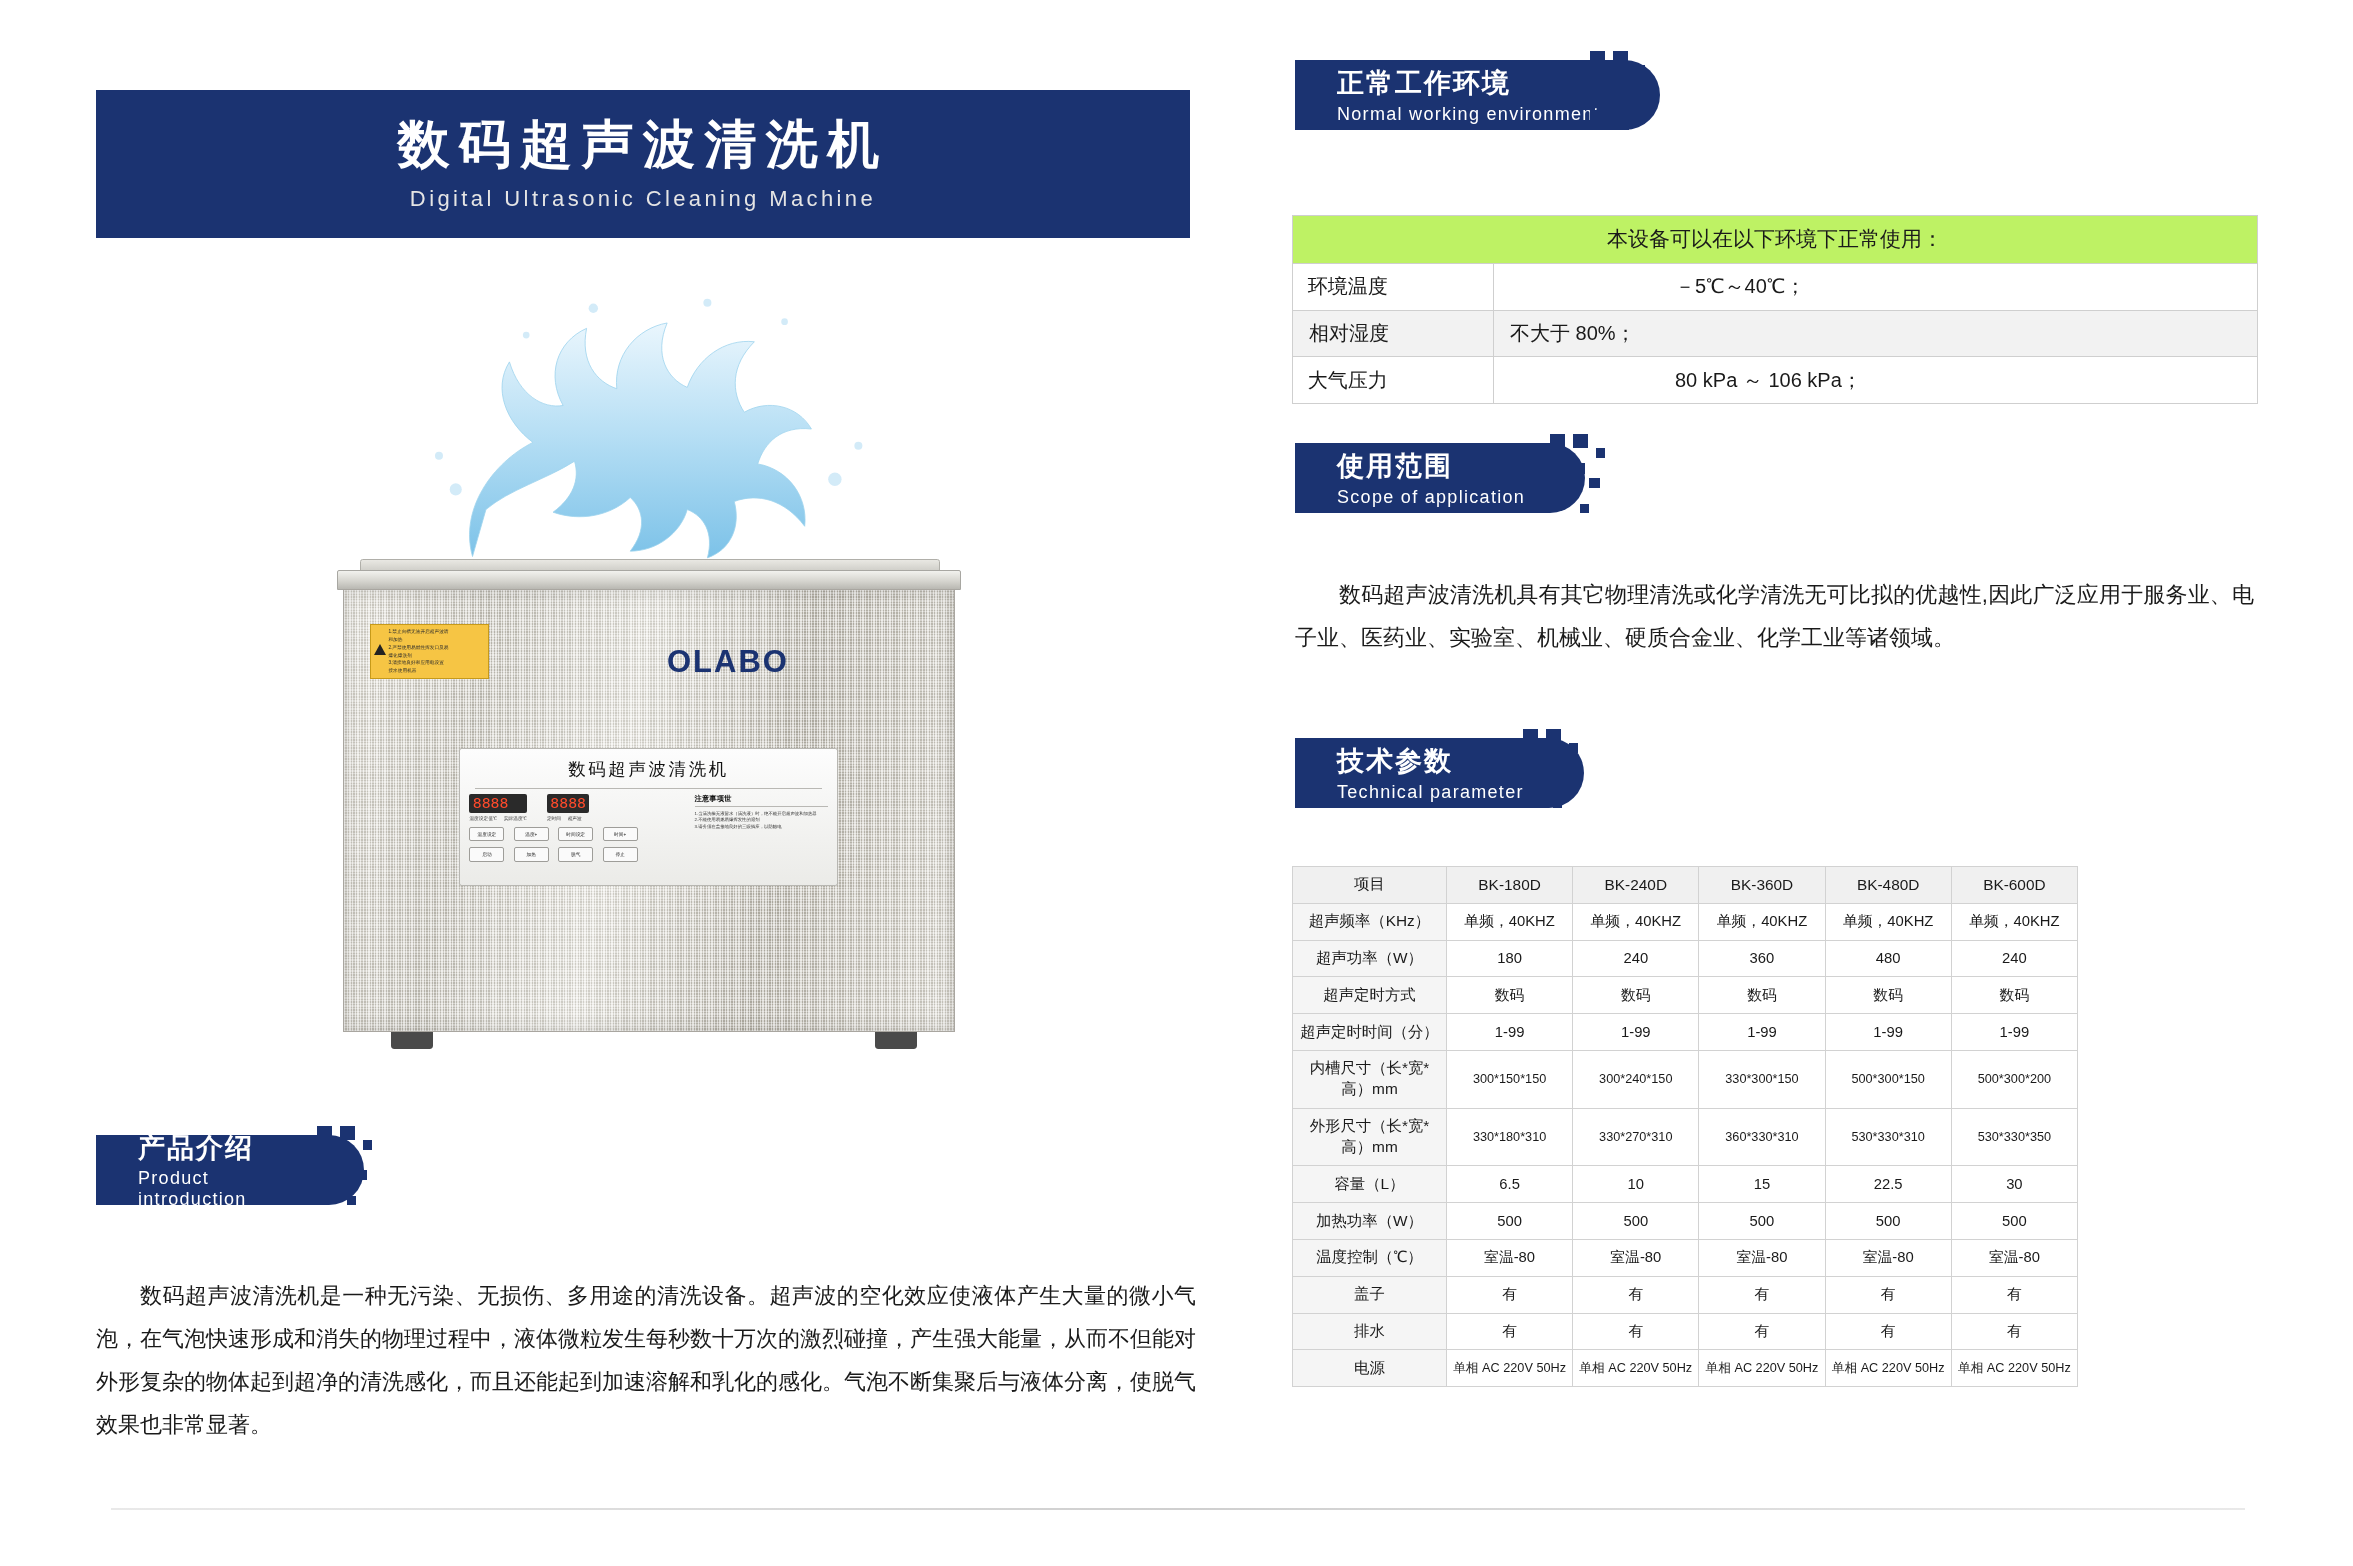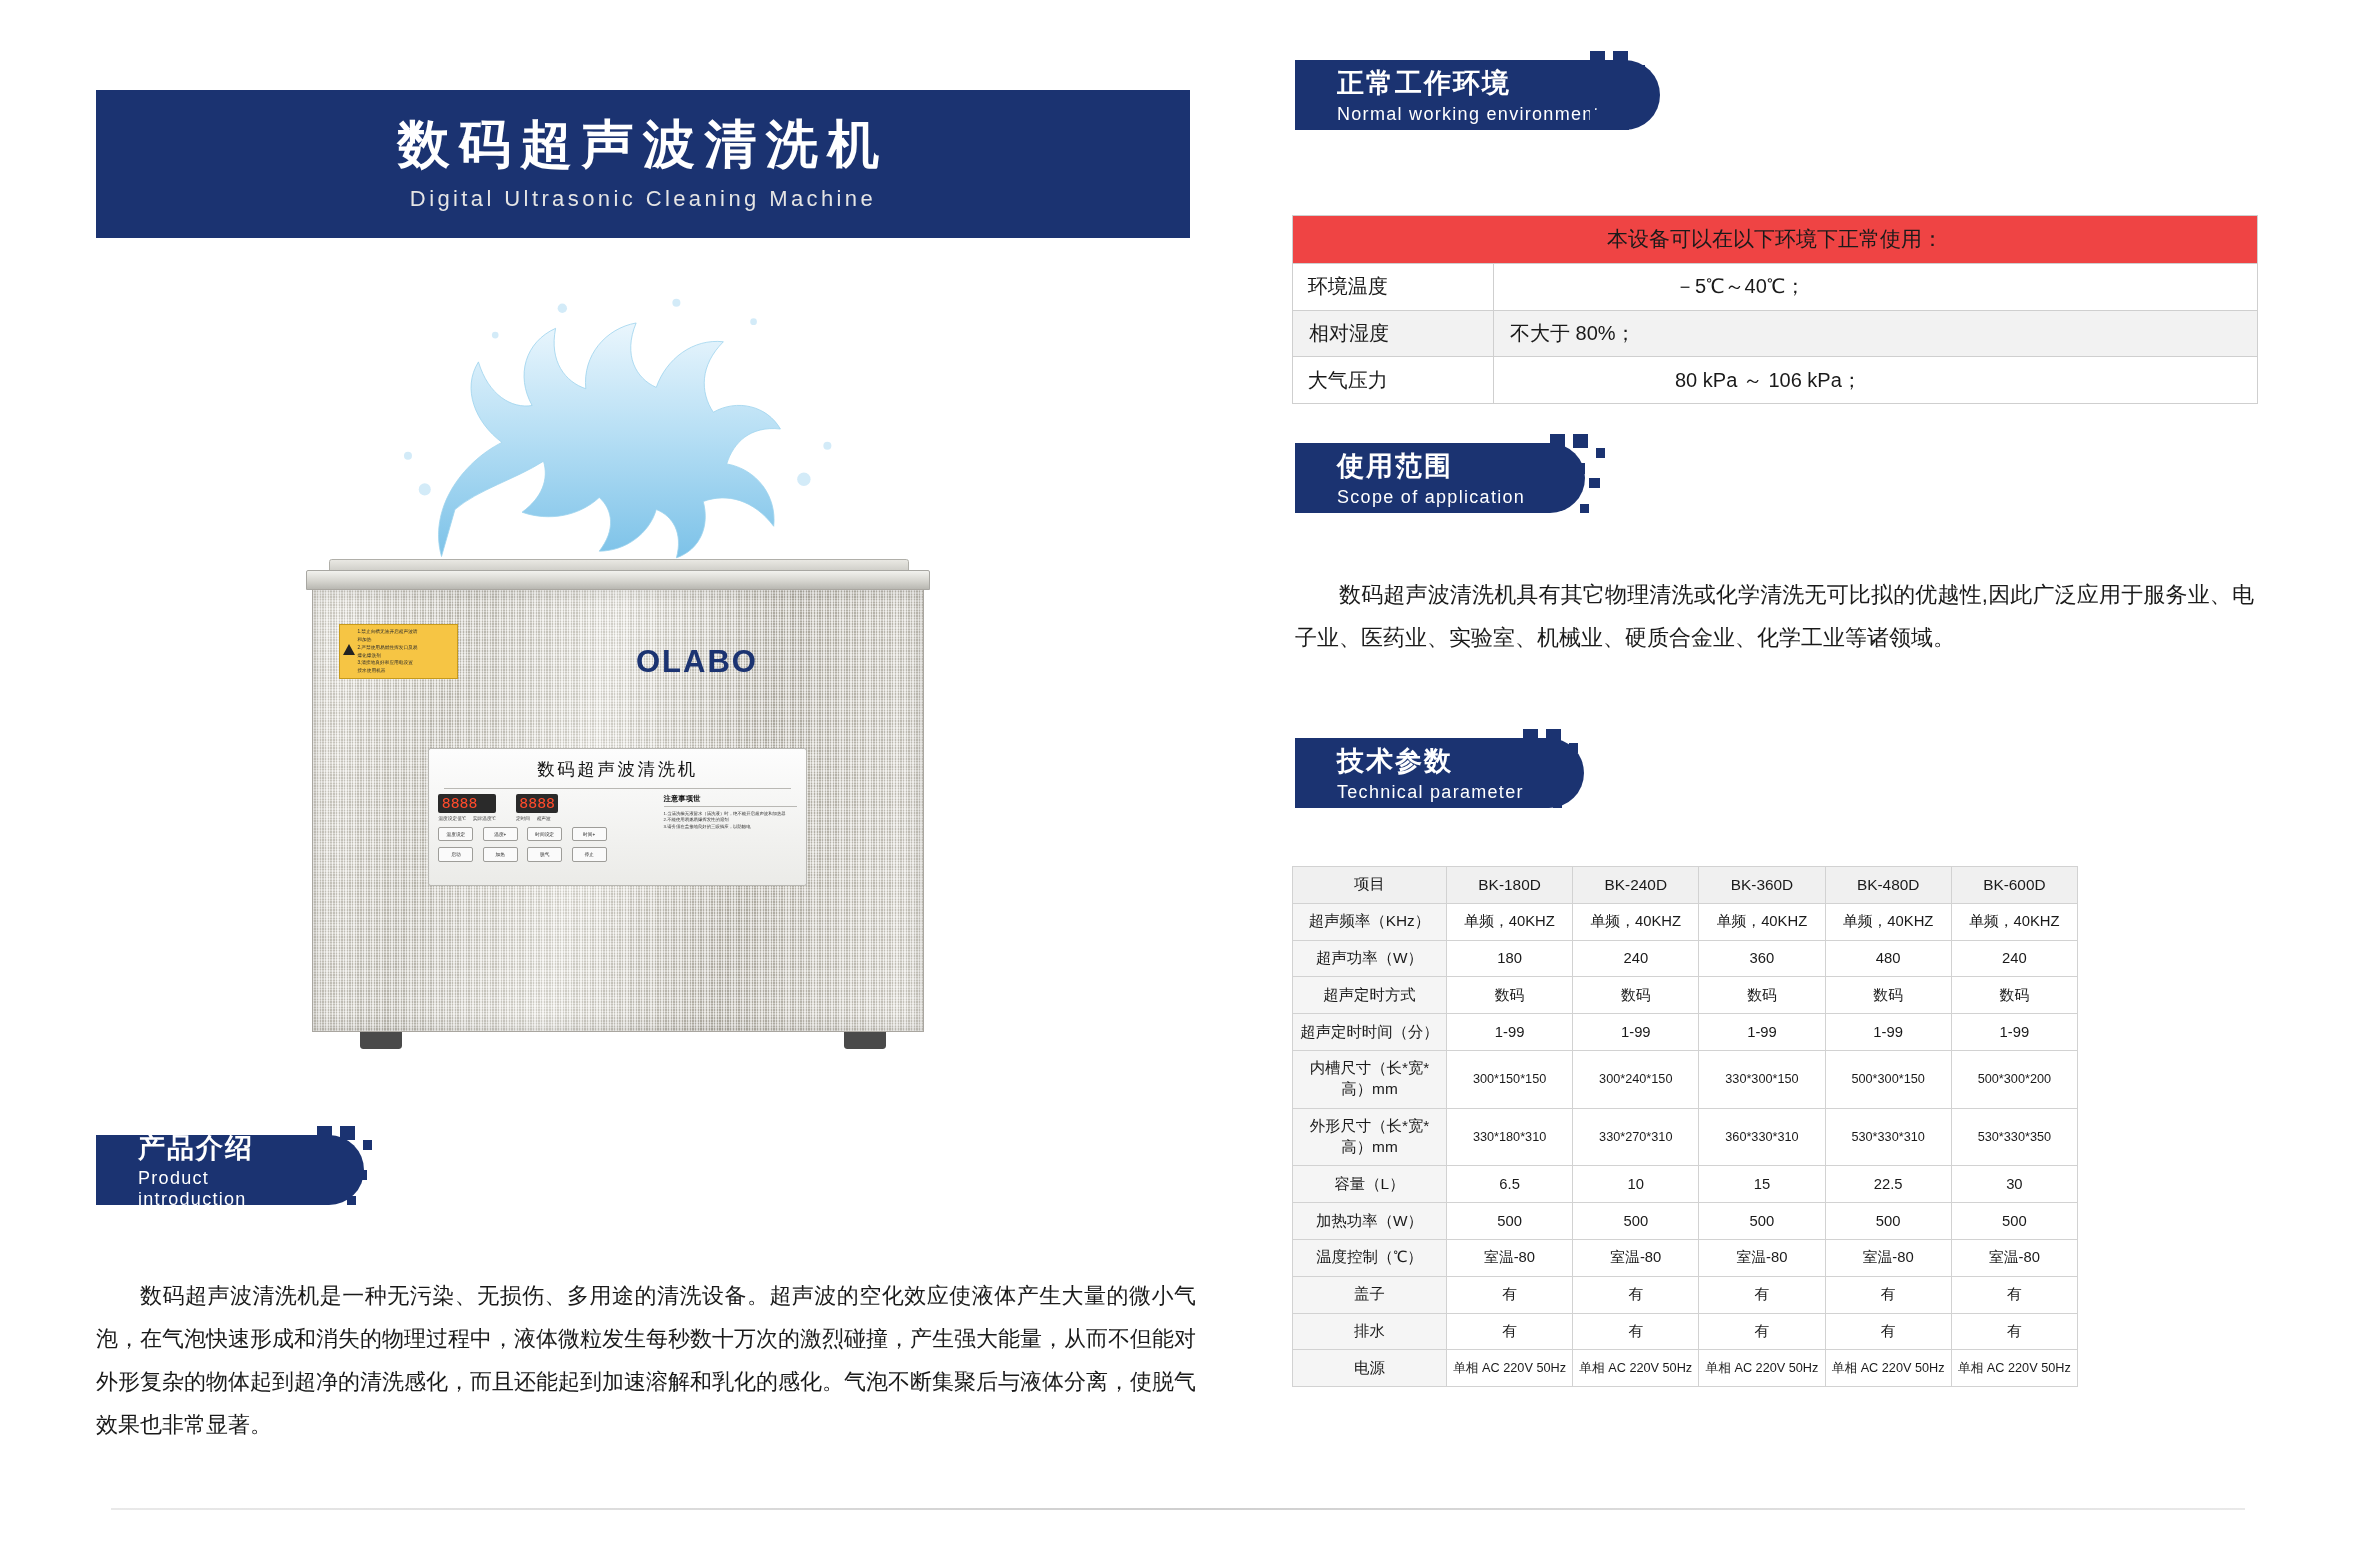--- a/index.html
+++ b/index.html
@@ -23,21 +23,21 @@
     color: #ffffff; font-size: 52px; letter-spacing: 9.4px;
     font-weight: bold; line-height: 1.1;
   }
   .title-en {
     color: #e5e5e5; font-size: 22px; letter-spacing: 3.4px;
     margin-top: 13.4px; font-weight: normal;
   }
 
   
   .product-area {
-    position: absolute; left: 207px; top: 275px;
+    position: absolute; left: 238px; top: 275px;
     width: 825px; height: 839px;
   }
   
   .splash { position: absolute; left: 154px; top: 13.4px; width: 510px; height: 282px; }
   .splash svg { width: 100%; height: 100%; display: block; }
 
   
   .machine-lid {
     position: absolute; left: 99px; top: 295px;
     width: 624px; height: 20px;
@@ -167,21 +167,21 @@
   .env-table {
     position: absolute; left: 1292px; top: 215px;
     width: 966px;
     font-size: 20px; color: #1a1a1a;
   }
   .env-table td {
     border: 0.7px solid #cfcfcf; padding: 9.4px 14.8px;
     background: #fff;
   }
   .env-table tr.head td {
-    background: #ef4444; text-align: center; font-size: 21px;
+    background: #bef264; text-align: center; font-size: 21px;
   }
   .env-table tr.alt td { background: #f2f2f2; padding-left: 16px; }
   .env-table td.k { width: 201px; }
   .env-table td.v { padding-left: 181px; }
 
   
   .scope-para {
     position: absolute; left: 1295px; top: 574px; width: 959px;
     font-size: 22px; color: #1a1a1a; line-height: 1.95; text-align: justify;
   }

